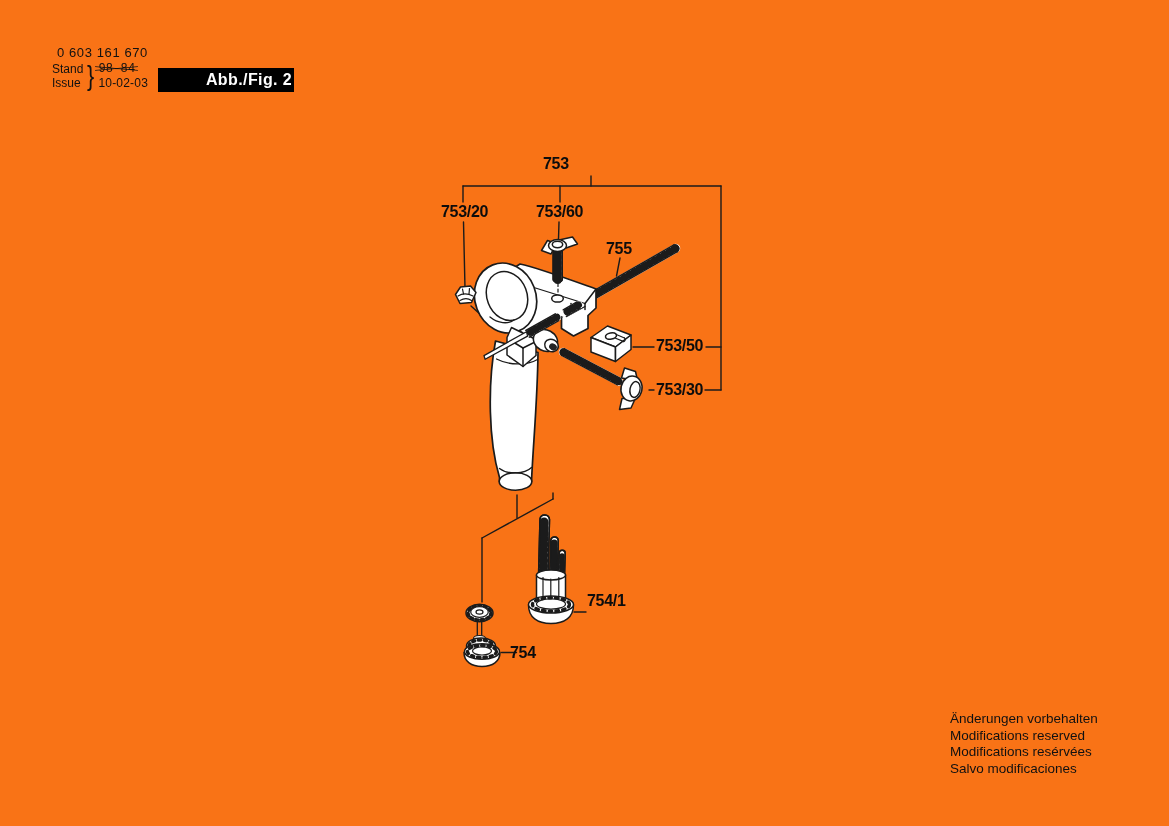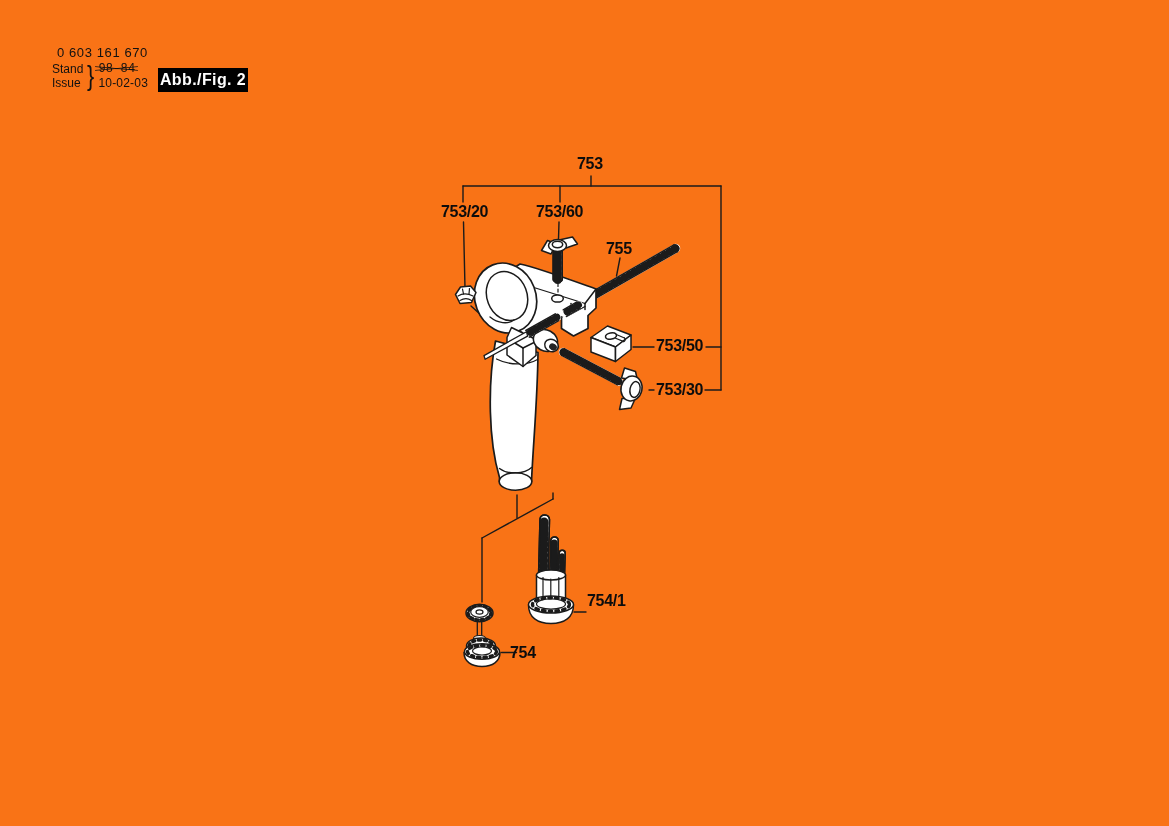--- a/index.html
+++ b/index.html
@@ -15,21 +15,21 @@
   .brace{font-size:27px;line-height:28px;margin:0 3px 0 3px;font-weight:400;transform:scaleX(.8);}
   .dates div{font-size:12px;line-height:14px;letter-spacing:.2px;}
   .struck{position:relative;display:inline-block;font-family:Liberation Mono, monospace;}
   .struck::before,.struck::after{
     content:"";position:absolute;left:-3px;right:-3px;top:46%;border-top:1.8px solid #111;
   }
   .struck::before{transform:rotate(-5deg);}
   .struck::after{transform:rotate(5deg);}
   .fig-box{
     background:#000;color:#fff;font-weight:bold;font-size:16px;letter-spacing:.4px;
-    width:90px;height:24px;display:flex;align-items:center;justify-content:center;
+    width:90px;height:24px;display:flex;align-items:center;justify-content:center;padding-left:46px;
   }
   
   .part-label{
     font-size:16px;font-weight:bold;letter-spacing:-.3px;color:#0d0d0d;white-space:nowrap;
   }
   
   .footer{font-size:13.5px;line-height:16.6px;color:#111;}
   svg{position:absolute;left:0;top:0;}
 </style>
 </head>
@@ -206,23 +206,29 @@
         <ellipse cx="481" cy="646" rx="12" ry="6" stroke-width="3.4" stroke-dasharray="2.2 3.6"></ellipse>
         <path d="M464,652.5 C464,661.5 471.5,666.5 482,666.5 C492.5,666.5 500,661.5 500,652.5" fill="#ffffff"></path>
         <ellipse cx="482" cy="651.5" rx="17.5" ry="7.8" fill="#ffffff"></ellipse>
         <ellipse cx="482" cy="651.5" rx="14.5" ry="6" stroke-width="3.4" stroke-dasharray="2.4 3.8"></ellipse>
         <ellipse cx="482" cy="651" rx="9.5" ry="4" stroke-width="1.2"></ellipse>
       </g>
 
     </g>
   </svg>
 
-  <div class="abs part-label" style="left:577px;top:155px">753</div>
+  <div class="abs part-label" style="left:543px;top:155px">753</div>
   <div class="abs part-label" style="left:441px;top:203px">753/20</div>
   <div class="abs part-label" style="left:536px;top:203px">753/60</div>
   <div class="abs part-label" style="left:606px;top:240px">755</div>
   <div class="abs part-label" style="left:656px;top:337px">753/50</div>
   <div class="abs part-label" style="left:656px;top:381px">753/30</div>
   <div class="abs part-label" style="left:587px;top:592px">754/1</div>
   <div class="abs part-label" style="left:510px;top:644px">754</div>
 
+  <div class="abs footer" style="left:950px;top:711px">
+    <div>Änderungen vorbehalten</div>
+    <div>Modifications reserved</div>
+    <div>Modifications resérvées</div>
+    <div>Salvo modificaciones</div>
+  </div>
 
 </div>
 
 </body></html>

